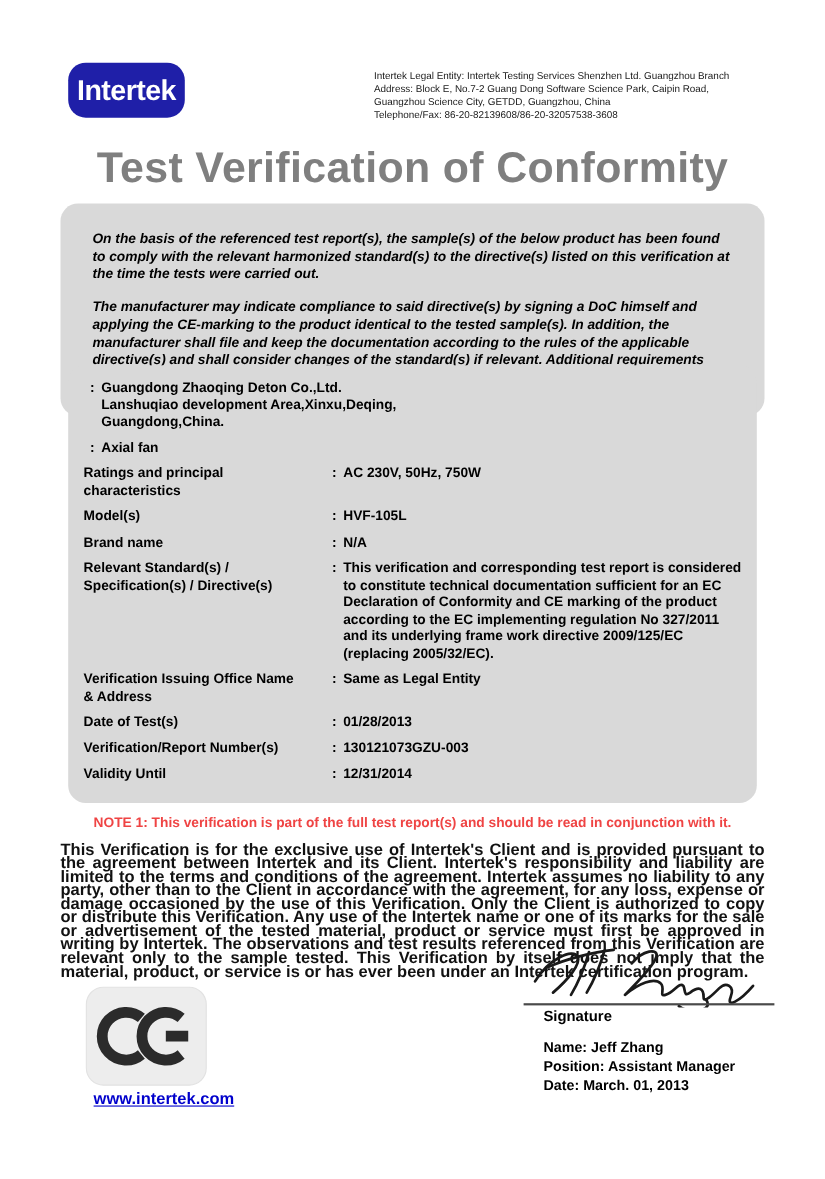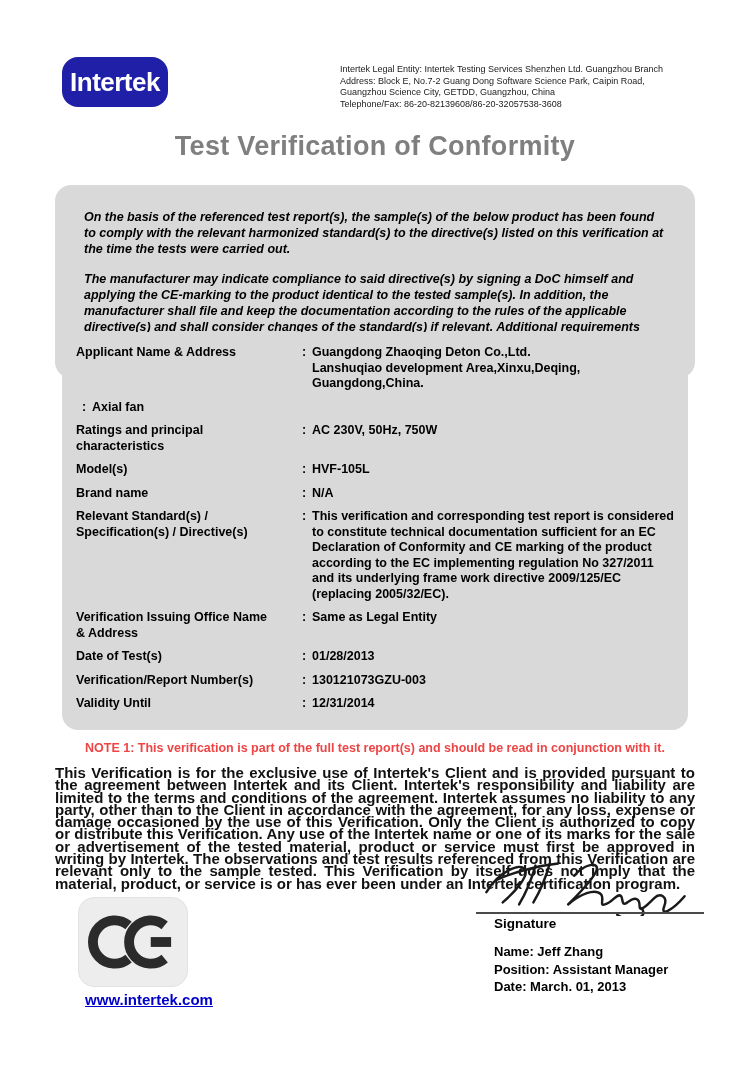--- a/index.html
+++ b/index.html
@@ -13,21 +13,21 @@
     background:#1f1fa8;border-radius:16px;color:#fff;
     display:flex;align-items:center;justify-content:center;
     font-size:26px;font-weight:bold;letter-spacing:-0.5px;
   }
   .legal-entity{
     position:absolute;left:340px;top:64px;width:380px;
     font-size:9px;line-height:11.6px;color:#1a1a1a;white-space:pre-line;
   }
   .page-title{
     position:absolute;left:0;top:131px;width:100%;text-align:center;
-    font-size:27px;font-weight:bold;color:#7f7f7f;letter-spacing:0.3px;
+    font-size:39px;font-weight:bold;color:#7f7f7f;letter-spacing:0.3px;
   }
   
   .intro-box{
     position:absolute;left:55px;top:185px;width:640px;box-sizing:border-box;
     background:#d9d9d9;border-radius:16px;padding:10px 12px 12px 14px;
     font-size:12.5px;font-weight:bold;line-height:15.8px;color:#000;
   }
   .intro-box .para{margin:15px;font-style:italic;}
   .details-box{
     position:absolute;left:62px;top:332px;width:626px;min-height:398px;
@@ -78,21 +78,20 @@
 
   <div class="page-title">Test Verification of Conformity</div>
 
   <div class="intro-box">
     <p class="para">On the basis of the referenced test report(s), the sample(s) of the below product has been found to comply with the relevant harmonized standard(s) to the directive(s) listed on this verification at the time the tests were carried out.</p>
     <p class="para">The manufacturer may indicate compliance to said directive(s) by signing a DoC himself and applying the CE-marking to the product identical to the tested sample(s). In addition, the manufacturer shall file and keep the documentation according to the rules of the applicable directive(s) and shall consider changes of the standard(s) if relevant. Additional requirements may be applicable such as additional directives or local laws.</p>
   </div>
 
   <div class="details-box">
     <div class="detail-row">
-      <span class="detail-label">Applicant Name &amp; Address</span>
       <span class="detail-colon">:</span>
       <span class="detail-value">Guangdong Zhaoqing Deton Co.,Ltd.
 Lanshuqiao development Area,Xinxu,Deqing,
 Guangdong,China.</span>
     </div>
     <div class="detail-row">
       <span class="detail-colon">:</span>
       <span class="detail-value">Axial fan</span>
     </div>
     <div class="detail-row">

